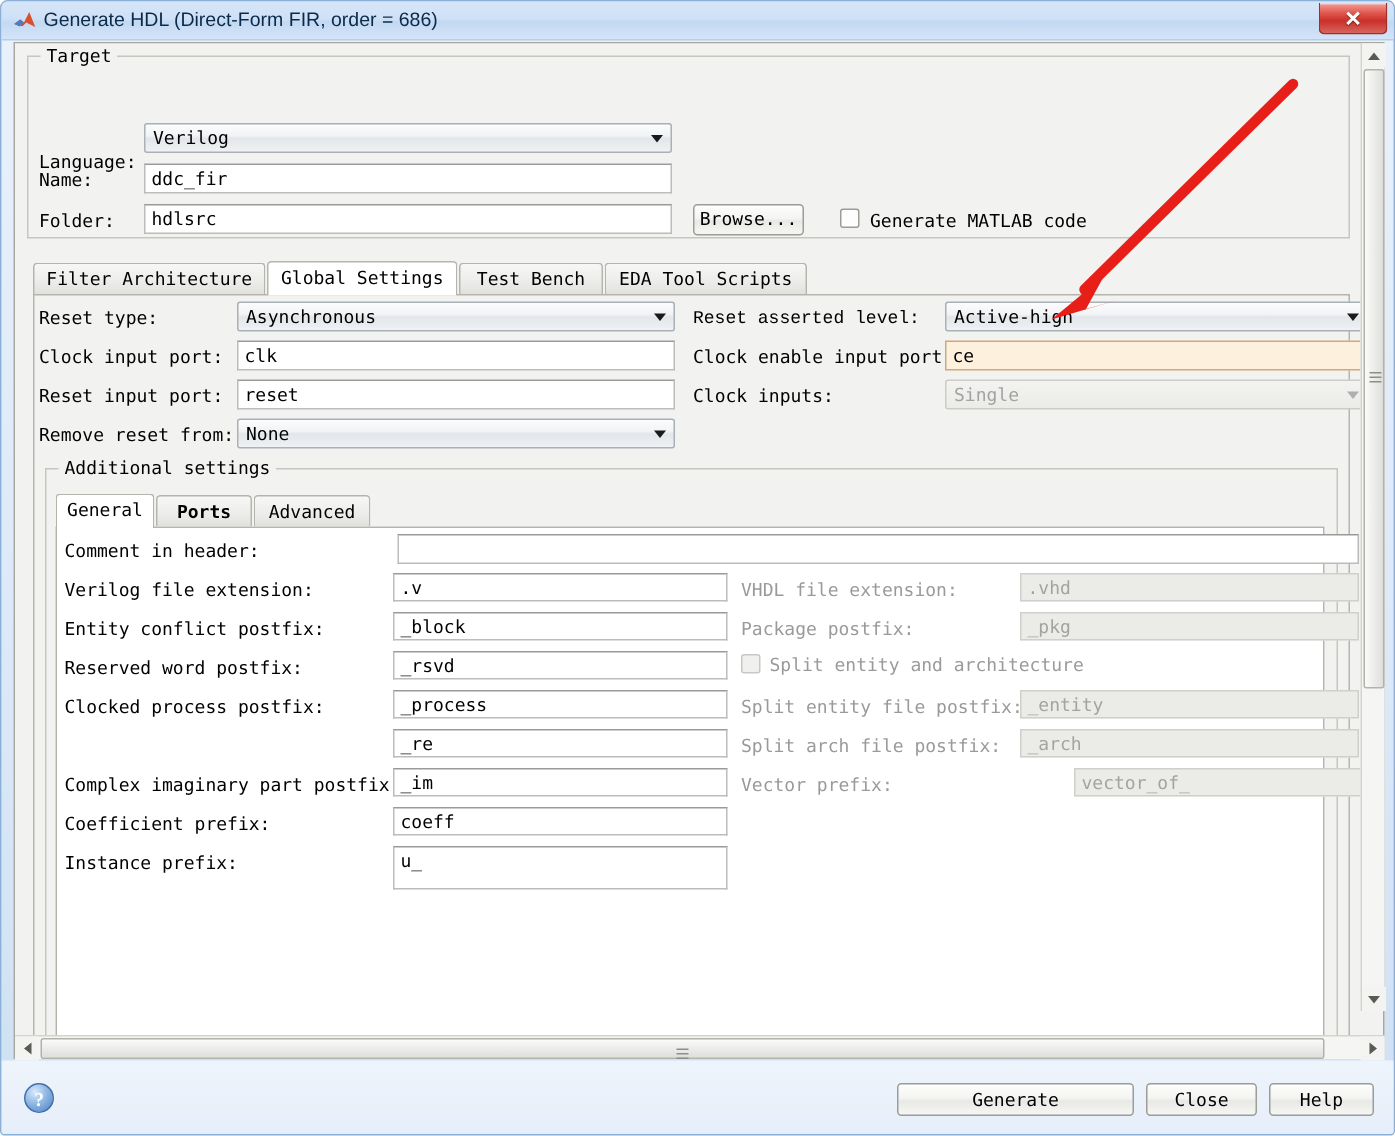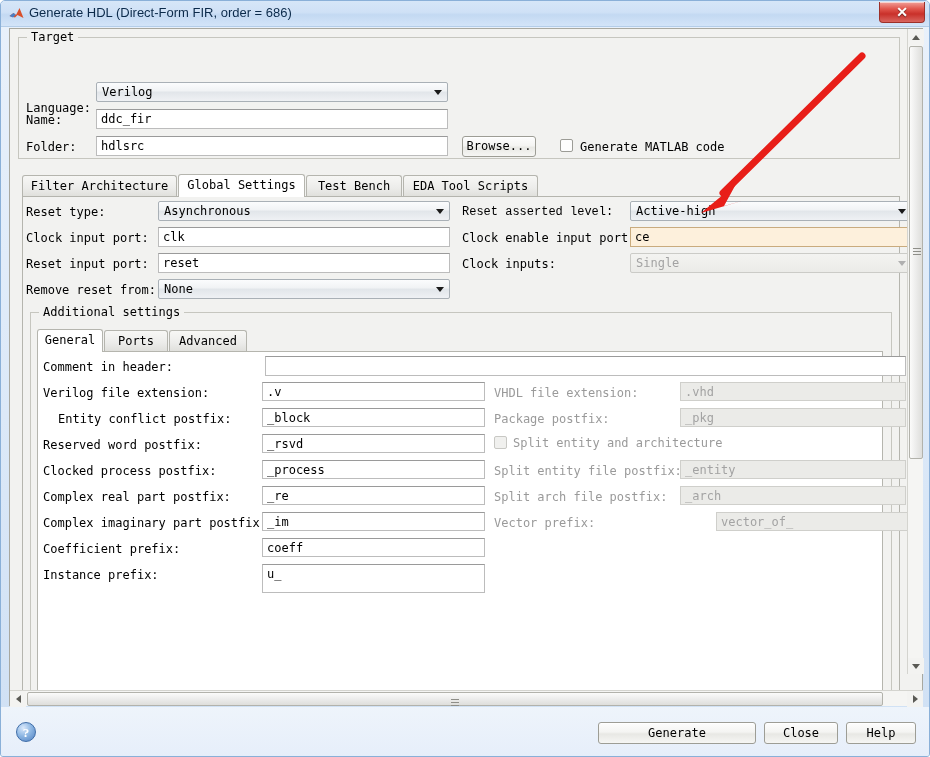--- a/index.html
+++ b/index.html
@@ -330,41 +330,40 @@
       <div class="combo" style="left:148px; top:250px; width:292px; height:20px;">
         <span>None</span>
         <span class="arrow"></span>
       </div>
 
       <div class="groupbox" style="left:20px; top:283px; width:862px; height:393px;">
         <div class="group-title">Additional settings</div>
       </div>
 
       <div class="tab active" style="left:27px; top:300px; width:66px;">General</div>
-      <div class="tab" style="left:94px; top:301px; width:64px;">Ports</div>
+      <div class="tab" style="left:94px; top:301px; width:64px;font-weight:bold;">Ports</div>
       <div class="tab" style="left:159px;top:301px; width:78px;">Advanced</div>
 
       <div class="tabpanel" style="left:27px; top:322px; width:846px; height:345px;"></div>
 
       <div class="lbl" style="left:33px; top:330px;">Comment in header:</div>
       <div class="txt" style="left:255px; top:327px; width:641px; height:20px;"></div>
 
       <div class="lbl" style="left:33px; top:356px;">Verilog file extension:</div>
       <div class="txt" style="left:252px; top:353px; width:223px; height:19px;">.v</div>
 
-      <div class="lbl" style="left:33px; top:382px;margin-left:15px;">Entity conflict postfix:</div>
+      <div class="lbl" style="left:33px; top:382px;">Entity conflict postfix:</div>
       <div class="txt" style="left:252px; top:379px; width:223px; height:19px;">_block</div>
 
       <div class="lbl" style="left:33px; top:408px;">Reserved word postfix:</div>
       <div class="txt" style="left:252px; top:405px; width:223px; height:19px;">_rsvd</div>
 
       <div class="lbl" style="left:33px; top:434px;">Clocked process postfix:</div>
       <div class="txt" style="left:252px; top:431px; width:223px; height:19px;">_process</div>
 
-      <div class="lbl" style="left:33px; top:460px;">Complex real part postfix:</div>
       <div class="txt" style="left:252px; top:457px; width:223px; height:19px;">_re</div>
 
       <div class="lbl" style="left:33px; top:486px;">Complex imaginary part postfix:</div>
       <div class="txt" style="left:252px; top:483px; width:223px; height:19px;">_im</div>
 
       <div class="lbl" style="left:33px; top:512px;">Coefficient prefix:</div>
       <div class="txt" style="left:252px; top:509px; width:223px; height:19px;">coeff</div>
 
       <div class="lbl" style="left:33px; top:538px;">Instance prefix:</div>
       <div class="txt" style="left:252px; top:535px; width:223px; height:29px;">u_</div>

